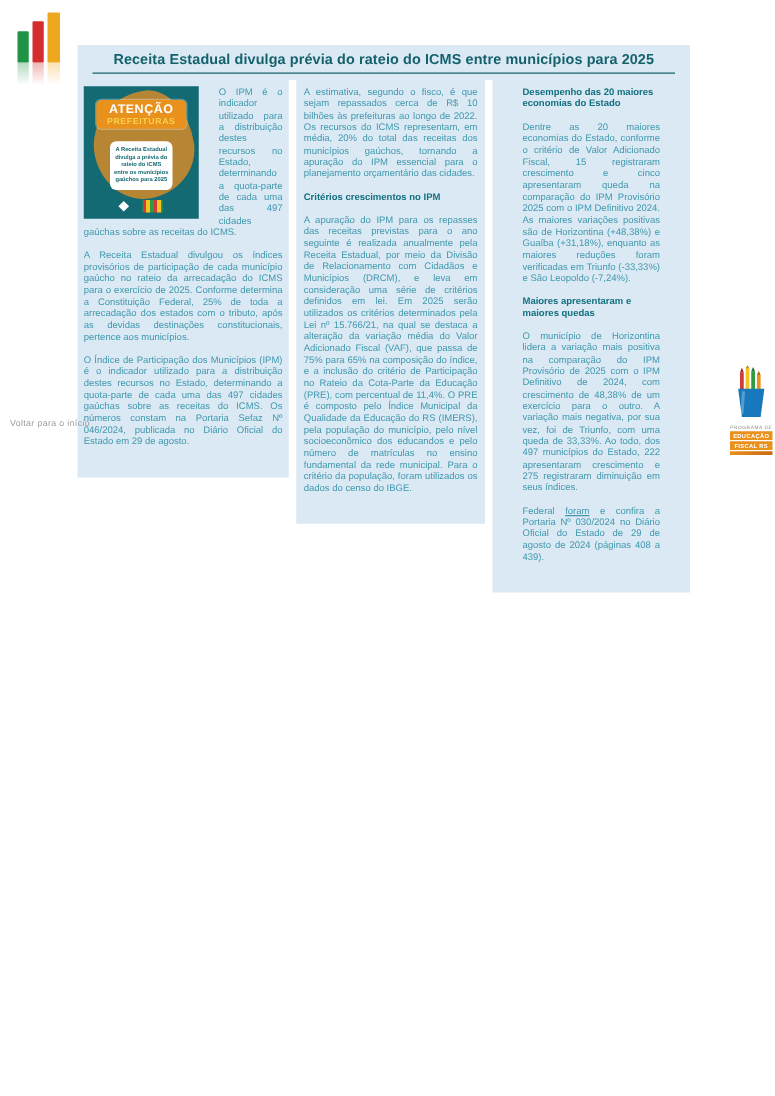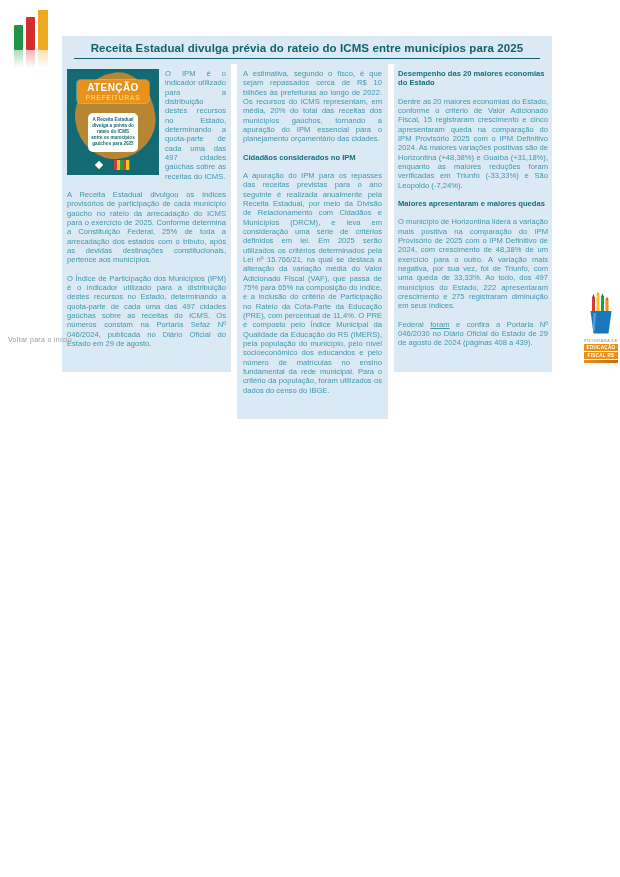--- a/index.html
+++ b/index.html
@@ -21,29 +21,29 @@
 
   
   .content{position:absolute;left:62px;top:36px;width:490px;}
   .title-band{background:#dbe9f5;padding:6px 12px 5px;}
   .title{color:#14616c;font-size:11.5px;font-weight:bold;text-align:center;letter-spacing:.1px;}
   .title-rule{border-bottom:1.5px solid #14616c;margin-top:4px;}
   .cols{display:flex;gap:6px;align-items:flex-start;}
   .col{background:#dbe9f5;color:#4099ad;font-size:7.6px;line-height:1.23;text-align:justify;box-sizing:border-box;}
   .col1{width:169px;padding:5px 5px 8px;}
   .col2{width:151px;padding:5px 6px 8px;}
-  .col3{width:158px;padding:5px 4px 8px;}
+  .col3{width:158px;padding:5px 24px 8px;}
   .col p{margin:0 0 9px;}
   .col p:last-child{margin-bottom:16px;}
   .colhead{font-weight:bold;color:#13707e;margin:0 0 9px;text-align:left;}
   .clear{clear:left;}
   .link{text-decoration:underline;cursor:pointer;}
 
   
-  .promo{float:left;width:92px;height:106px;background:#136a72;position:relative;margin:0 6px 4px 0;overflow:hidden;}
+  .promo{float:left;width:92px;height:106px;background:#136a72;position:relative;margin:0 16px 4px 0;overflow:hidden;}
   .promo-map{position:absolute;left:8px;top:4px;width:80px;height:86px;background:#c98a2e;
              border-radius:58% 42% 52% 48% / 50% 55% 45% 50%;transform:rotate(-8deg);opacity:.9;}
   .promo-badge{position:absolute;left:10px;top:11px;width:72px;background:#e8911c;border-radius:4px;
                text-align:center;padding:3px 0 2px;box-shadow:0 0 0 1px rgba(255,255,255,.3);}
   .badge-l1{color:#ffffff;font-weight:bold;font-size:10px;letter-spacing:.4px;line-height:1.05;}
   .badge-l2{color:#f9d04a;font-weight:bold;font-size:7px;letter-spacing:.5px;line-height:1.1;}
   .promo-bubble{position:absolute;left:21px;top:44px;width:50px;background:#ffffff;border-radius:5px;
                 padding:4px 3px 5px;box-sizing:border-box;}
   .promo-bubble:before{content:"";position:absolute;top:-4px;left:22px;border:4px solid transparent;border-bottom-color:#ffffff;}
   .bubble-text{color:#136a72;font-size:4.6px;line-height:1.3;font-weight:bold;text-align:center;}
@@ -93,30 +93,30 @@
           <div class="mini-rs"></div>
         </div>
       </div>
       <p>O IPM é o indicador utilizado para a distribuição destes recursos no Estado, determinando a quota-parte de cada uma das 497 cidades gaúchas sobre as receitas do ICMS.</p>
       <p class="clear">A Receita Estadual divulgou os índices provisórios de participação de cada município gaúcho no rateio da arrecadação do ICMS para o exercício de 2025. Conforme determina a Constituição Federal, 25% de toda a arrecadação dos estados com o tributo, após as devidas destinações constitucionais, pertence aos municípios.</p>
       <p>O Índice de Participação dos Municípios (IPM) é o indicador utilizado para a distribuição destes recursos no Estado, determinando a quota-parte de cada uma das 497 cidades gaúchas sobre as receitas do ICMS. Os números constam na Portaria Sefaz Nº 046/2024, publicada no Diário Oficial do Estado em 29 de agosto.</p>
     </div>
 
     <div class="col col2">
       <p>A estimativa, segundo o fisco, é que sejam repassados cerca de R$ 10 bilhões às prefeituras ao longo de 2022. Os recursos do ICMS representam, em média, 20% do total das receitas dos municípios gaúchos, tornando a apuração do IPM essencial para o planejamento orçamentário das cidades.</p>
-      <p class="colhead">Cidadãos considerados no IPM</p>
+      <p class="colhead">Critérios crescimentos no IPM</p>
       <p>A apuração do IPM para os repasses das receitas previstas para o ano seguinte é realizada anualmente pela Receita Estadual, por meio da Divisão de Relacionamento com Cidadãos e Municípios (DRCM), e leva em consideração uma série de critérios definidos em lei. Em 2025 serão utilizados os critérios determinados pela Lei nº 15.766/21, na qual se destaca a alteração da variação média do Valor Adicionado Fiscal (VAF), que passa de 75% para 65% na composição do índice, e a inclusão do critério de Participação no Rateio da Cota-Parte da Educação (PRE), com percentual de 11,4%. O PRE é composto pelo Índice Municipal da Qualidade da Educação do RS (IMERS), pela população do município, pelo nível socioeconômico dos educandos e pelo número de matrículas no ensino fundamental da rede municipal. Para o critério da população, foram utilizados os dados do censo do IBGE.</p>
     </div>
 
     <div class="col col3">
       <p class="colhead">Desempenho das 20 maiores economias do Estado</p>
       <p>Dentre as 20 maiores economias do Estado, conforme o critério de Valor Adicionado Fiscal, 15 registraram crescimento e cinco apresentaram queda na comparação do IPM Provisório 2025 com o IPM Definitivo 2024. As maiores variações positivas são de Horizontina (+48,38%) e Guaíba (+31,18%), enquanto as maiores reduções foram verificadas em Triunfo (-33,33%) e São Leopoldo (-7,24%).</p>
       <p class="colhead">Maiores apresentaram e maiores quedas</p>
       <p>O município de Horizontina lidera a variação mais positiva na comparação do IPM Provisório de 2025 com o IPM Definitivo de 2024, com crescimento de 48,38% de um exercício para o outro. A variação mais negativa, por sua vez, foi de Triunfo, com uma queda de 33,33%. Ao todo, dos 497 municípios do Estado, 222 apresentaram crescimento e 275 registraram diminuição em seus índices.</p>
-      <p><span>Federal </span><span class="link">foram</span><span> e confira a Portaria Nº 046/2030 no Diário Oficial do Estado de 29 de agosto de 2024 (páginas 408 a 439).</span></p>
+      <p><span>Federal </span><span class="link">foram</span><span> e confira a Portaria Nº 030/2024 no Diário Oficial do Estado de 29 de agosto de 2024 (páginas 408 a 439).</span></p>
     </div>
 
   </div>
 </div>
 
 <div class="voltar">Voltar para o início</div>
 
 <div class="pef-logo">
   <svg width="34" height="42" viewBox="0 0 34 42">
     <rect x="8" y="6" width="3" height="15" fill="#d33a3a"></rect>

